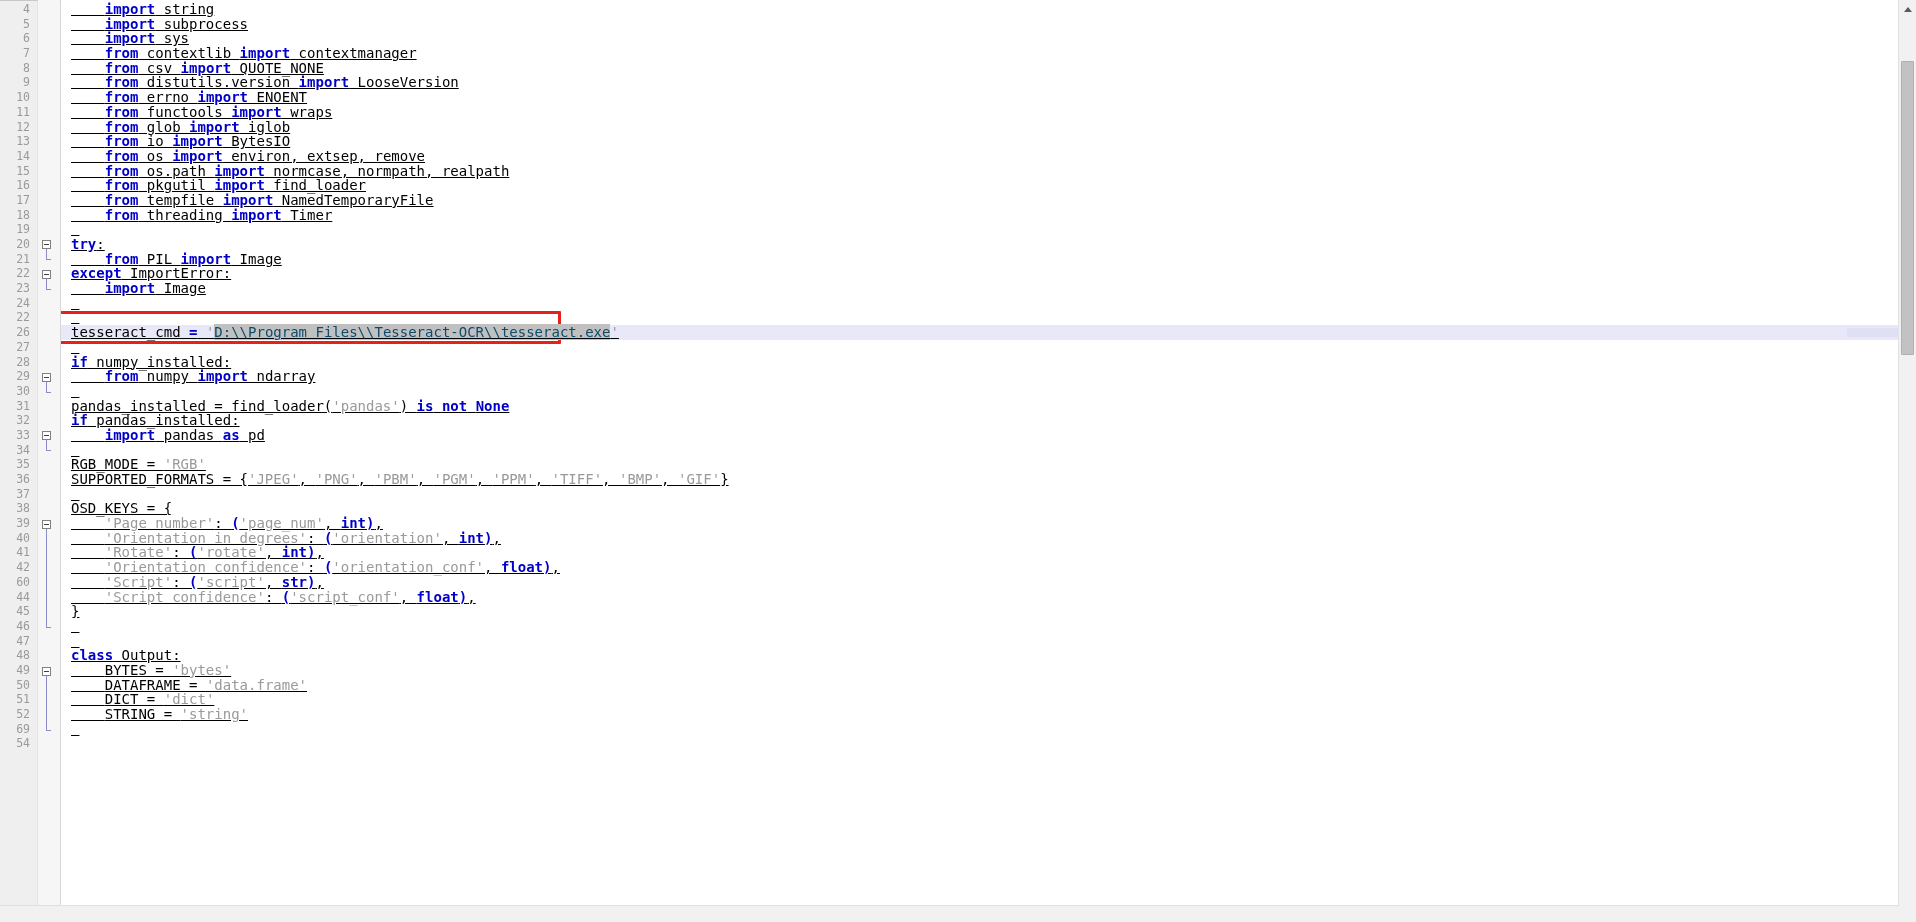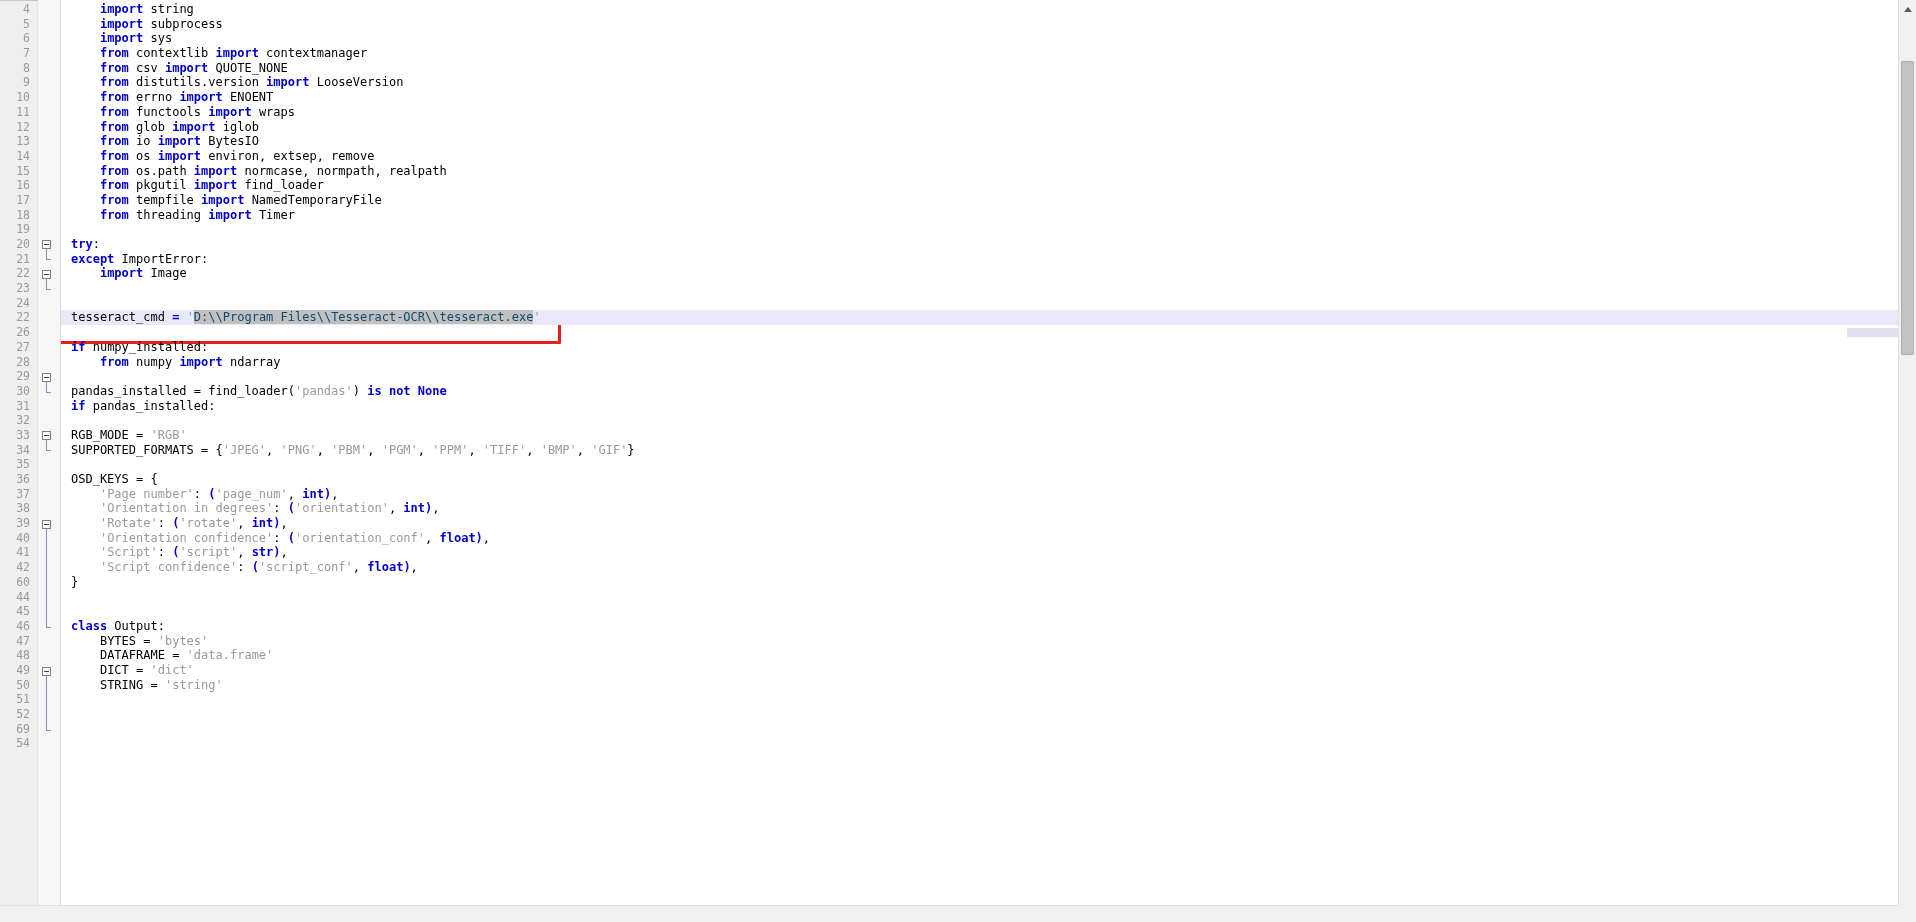--- a/index.html
+++ b/index.html
@@ -18,23 +18,23 @@
   .linenum-col{width:38px;background:#efefef;padding-top:2px;box-sizing:border-box;
     border-right:1px solid #e4e4e4;}
   .fold-col{width:22px;background:#f6f6f6;padding-top:2px;box-sizing:border-box;
     position:relative;}
   .ln{height:14.7px;line-height:14.7px;font-size:11.5px;color:#9a9a9a;
     text-align:right;padding-right:7px;box-sizing:border-box;
     font-family:"DejaVu Sans Mono","Liberation Mono",monospace;}
   
   .code-col{flex:1 1 auto;position:relative;padding-top:2px;overflow:hidden;
     background:#ffffff;}
-  .row{height:14.7px;line-height:14.7px;font-size:12px;white-space:pre;
+  .row{height:14.7px;line-height:14.7px;font-size:14px;white-space:pre;
     padding-left:10px;box-sizing:border-box;position:relative;
-    font-family:"DejaVu Sans Mono","Liberation Mono",monospace;color:#000;}
+    font-family:"DejaVu Sans Mono","Liberation Mono",monospace;color:#000;text-decoration:underline;}
   .row.current{background:#e8e8f8;}
   
   .kw{color:#0000c8;font-weight:bold;}
   .str{color:#9a9a9a;}
   .pl{color:#000000;}
   .op{color:#0000c8;font-weight:bold;}
   .sel{background:#c0c0c0;color:#0c4a6e;}
   
   .fold-box{position:absolute;width:9px;height:9px;border:1px solid #808080;
     background:#ffffff;box-sizing:border-box;left:4px;}
@@ -169,31 +169,33 @@
       <div class="row"><span class="pl">    </span><span class="kw">from</span><span class="pl"> functools </span><span class="kw">import</span><span class="pl"> wraps</span></div>
       <div class="row"><span class="pl">    </span><span class="kw">from</span><span class="pl"> glob </span><span class="kw">import</span><span class="pl"> iglob</span></div>
       <div class="row"><span class="pl">    </span><span class="kw">from</span><span class="pl"> io </span><span class="kw">import</span><span class="pl"> BytesIO</span></div>
       <div class="row"><span class="pl">    </span><span class="kw">from</span><span class="pl"> os </span><span class="kw">import</span><span class="pl"> environ, extsep, remove</span></div>
       <div class="row"><span class="pl">    </span><span class="kw">from</span><span class="pl"> os.path </span><span class="kw">import</span><span class="pl"> normcase, normpath, realpath</span></div>
       <div class="row"><span class="pl">    </span><span class="kw">from</span><span class="pl"> pkgutil </span><span class="kw">import</span><span class="pl"> find_loader</span></div>
       <div class="row"><span class="pl">    </span><span class="kw">from</span><span class="pl"> tempfile </span><span class="kw">import</span><span class="pl"> NamedTemporaryFile</span></div>
       <div class="row"><span class="pl">    </span><span class="kw">from</span><span class="pl"> threading </span><span class="kw">import</span><span class="pl"> Timer</span></div>
       <div class="row">&nbsp;</div>
       <div class="row"><span class="kw">try</span><span class="pl">:</span></div>
+      <div class="row"><span class="pl">    </span><span class="kw">from</span><span class="pl"> PIL </span><span class="kw">import</span><span class="pl"> Image</span></div>
       <div class="row"><span class="kw">except</span><span class="pl"> ImportError:</span></div>
       <div class="row"><span class="pl">    </span><span class="kw">import</span><span class="pl"> Image</span></div>
       <div class="row">&nbsp;</div>
       <div class="row">&nbsp;</div>
       <div class="row current"><span class="pl">tesseract_cmd </span><span class="op">=</span><span class="pl"> </span><span class="str">'</span><span class="sel">D:\\Program Files\\Tesseract-OCR\\tesseract.exe</span><span class="str">'</span></div>
       <div class="row">&nbsp;</div>
       <div class="row"><span class="kw">if</span><span class="pl"> numpy_installed:</span></div>
       <div class="row"><span class="pl">    </span><span class="kw">from</span><span class="pl"> numpy </span><span class="kw">import</span><span class="pl"> ndarray</span></div>
       <div class="row">&nbsp;</div>
       <div class="row"><span class="pl">pandas_installed = find_loader(</span><span class="str">'pandas'</span><span class="pl">) </span><span class="kw">is</span><span class="pl"> </span><span class="kw">not</span><span class="pl"> </span><span class="kw">None</span></div>
       <div class="row"><span class="kw">if</span><span class="pl"> pandas_installed:</span></div>
+      <div class="row"><span class="pl">    </span><span class="kw">import</span><span class="pl"> pandas </span><span class="kw">as</span><span class="pl"> pd</span></div>
       <div class="row">&nbsp;</div>
       <div class="row"><span class="pl">RGB_MODE = </span><span class="str">'RGB'</span></div>
       <div class="row"><span class="pl">SUPPORTED_FORMATS = {</span><span class="str">'JPEG'</span><span class="pl">, </span><span class="str">'PNG'</span><span class="pl">, </span><span class="str">'PBM'</span><span class="pl">, </span><span class="str">'PGM'</span><span class="pl">, </span><span class="str">'PPM'</span><span class="pl">, </span><span class="str">'TIFF'</span><span class="pl">, </span><span class="str">'BMP'</span><span class="pl">, </span><span class="str">'GIF'</span><span class="pl">}</span></div>
       <div class="row">&nbsp;</div>
       <div class="row"><span class="pl">OSD_KEYS = {</span></div>
       <div class="row"><span class="pl">    </span><span class="str">'Page number'</span><span class="pl">: </span><span class="op">(</span><span class="str">'page_num'</span><span class="pl">, </span><span class="kw">int</span><span class="op">)</span><span class="pl">,</span></div>
       <div class="row"><span class="pl">    </span><span class="str">'Orientation in degrees'</span><span class="pl">: </span><span class="op">(</span><span class="str">'orientation'</span><span class="pl">, </span><span class="kw">int</span><span class="op">)</span><span class="pl">,</span></div>
       <div class="row"><span class="pl">    </span><span class="str">'Rotate'</span><span class="pl">: </span><span class="op">(</span><span class="str">'rotate'</span><span class="pl">, </span><span class="kw">int</span><span class="op">)</span><span class="pl">,</span></div>
       <div class="row"><span class="pl">    </span><span class="str">'Orientation confidence'</span><span class="pl">: </span><span class="op">(</span><span class="str">'orientation_conf'</span><span class="pl">, </span><span class="kw">float</span><span class="op">)</span><span class="pl">,</span></div>
       <div class="row"><span class="pl">    </span><span class="str">'Script'</span><span class="pl">: </span><span class="op">(</span><span class="str">'script'</span><span class="pl">, </span><span class="kw">str</span><span class="op">)</span><span class="pl">,</span></div>

